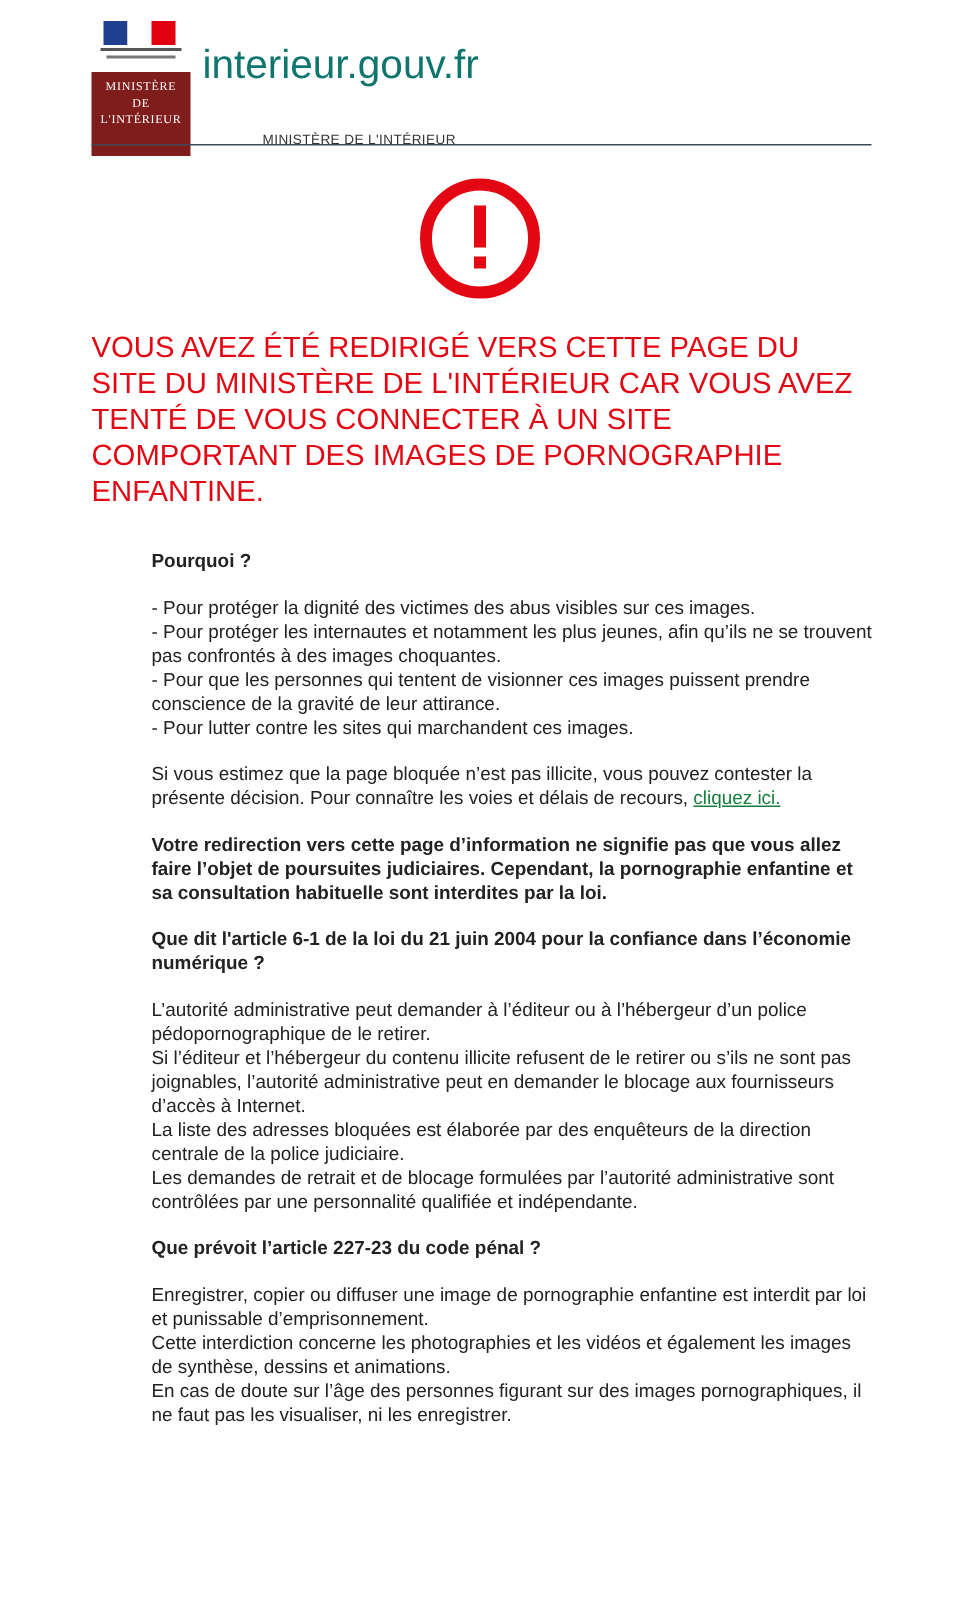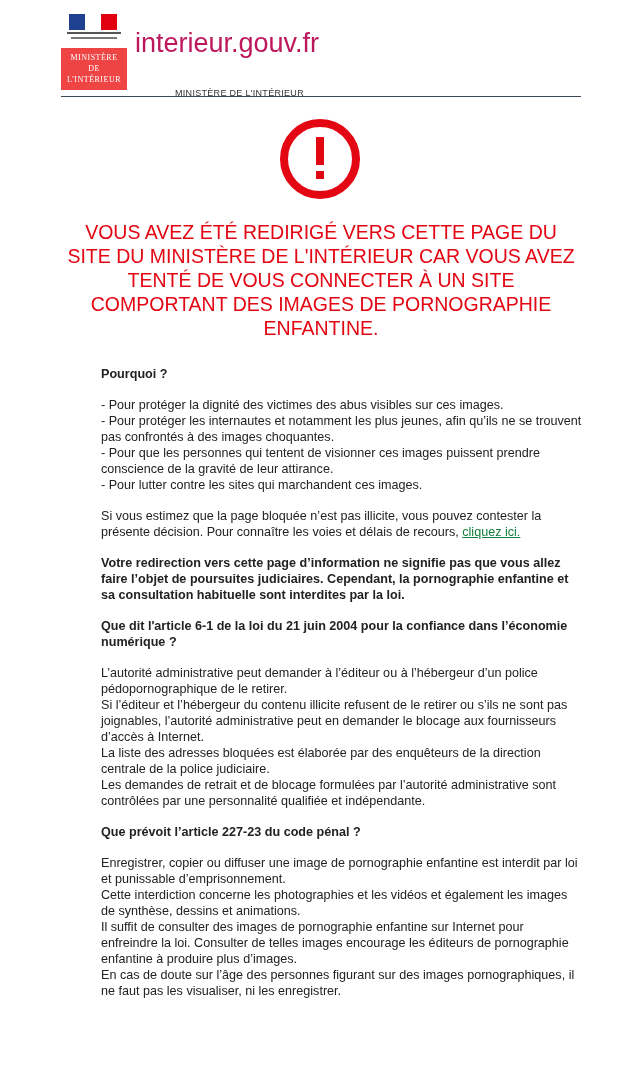--- a/index.html
+++ b/index.html
@@ -6,28 +6,28 @@
     body { width: 641px; height: 1080px; overflow: hidden; position: relative;
            font-family: "Liberation Sans", sans-serif; color: #222222; }
     .header { position: absolute; left: 61px; top: 12px; width: 520px; height: 80px; }
     .logo-marianne { position: absolute; left: 0; top: 0; width: 66px; height: 34px; }
     .flag { position: absolute; left: 8px; top: 2px; width: 48px; height: 16px; display: flex; }
     .flag .b { flex: 1; background: #1f3f8f; }
     .flag .w { flex: 1; background: #ffffff; }
     .flag .r { flex: 1; background: #e1000f; }
     .marianne-text1 { position: absolute; left: 6px; top: 20px; width: 54px; height: 2px; background: #555; }
     .marianne-text2 { position: absolute; left: 10px; top: 25px; width: 46px; height: 2px; background: #777; }
-    .logo-box { position: absolute; left: 0; top: 36px; width: 66px; height: 42px; background: #ef4444;
+    .logo-box { position: absolute; left: 0; top: 36px; width: 66px; height: 56px; background: #7f1d1d;
                 color: #ffffff; font-family: "Liberation Serif", serif; font-size: 8px; line-height: 11px;
                 text-align: center; padding-top: 4px; box-sizing: border-box; letter-spacing: 0.5px; }
-    .site-title { position: absolute; left: 74px; top: 16px; font-size: 27px; color: #be185d; letter-spacing: 0px; }
+    .site-title { position: absolute; left: 74px; top: 16px; font-size: 27px; color: #0f766e; letter-spacing: 0px; }
     .site-subtitle { position: absolute; left: 114px; top: 64px; font-size: 9px; color: #333333; letter-spacing: 0.3px; margin-top: 12px; }
     .divider { position: absolute; left: 61px; top: 96px; width: 520px; height: 1px; background: #3d4a55; }
     .alert-icon { position: absolute; left: 279px; top: 118px; width: 82px; height: 82px; }
-    .headline { position: absolute; left: 61px; top: 220px; width: 520px; text-align: center;
+    .headline { position: absolute; left: 61px; top: 220px; width: 520px; 
                 color: #e30613; font-size: 19.5px; line-height: 24px; }
     .content { position: absolute; left: 61px; top: 366px; width: 522px; font-size: 12.6px; line-height: 16px; color: #222; }
     .content p { margin: 0 0 15px 0; padding-left: 40px; }
     .content .bold { font-weight: bold; }
     .content .line { display: block; }
     a.link { color: #15803d; text-decoration: underline; }
   </style>
 </head>
 <body>
 
@@ -74,16 +74,15 @@
   <p>
     <span class="line">L’autorité administrative peut demander à l’éditeur ou à l’hébergeur d’un police pédopornographique de le retirer.</span>
     <span class="line">Si l’éditeur et l’hébergeur du contenu illicite refusent de le retirer ou s’ils ne sont pas joignables, l’autorité administrative peut en demander le blocage aux fournisseurs d’accès à Internet.</span>
     <span class="line">La liste des adresses bloquées est élaborée par des enquêteurs de la direction centrale de la police judiciaire.</span>
     <span class="line">Les demandes de retrait et de blocage formulées par l’autorité administrative sont contrôlées par une personnalité qualifiée et indépendante.</span>
   </p>
   <p class="bold">Que prévoit l’article 227-23 du code pénal ?</p>
   <p>
     <span class="line">Enregistrer, copier ou diffuser une image de pornographie enfantine est interdit par loi et punissable d’emprisonnement.</span>
     <span class="line">Cette interdiction concerne les photographies et les vidéos et également les images de synthèse, dessins et animations.</span>
-    <span class="line">Il suffit de consulter des images de pornographie enfantine sur Internet pour enfreindre la loi. Consulter de telles images encourage les éditeurs de pornographie enfantine à produire plus d’images.</span>
     <span class="line">En cas de doute sur l’âge des personnes figurant sur des images pornographiques, il ne faut pas les visualiser, ni les enregistrer.</span>
   </p>
 </div>
 
 </body></html>

